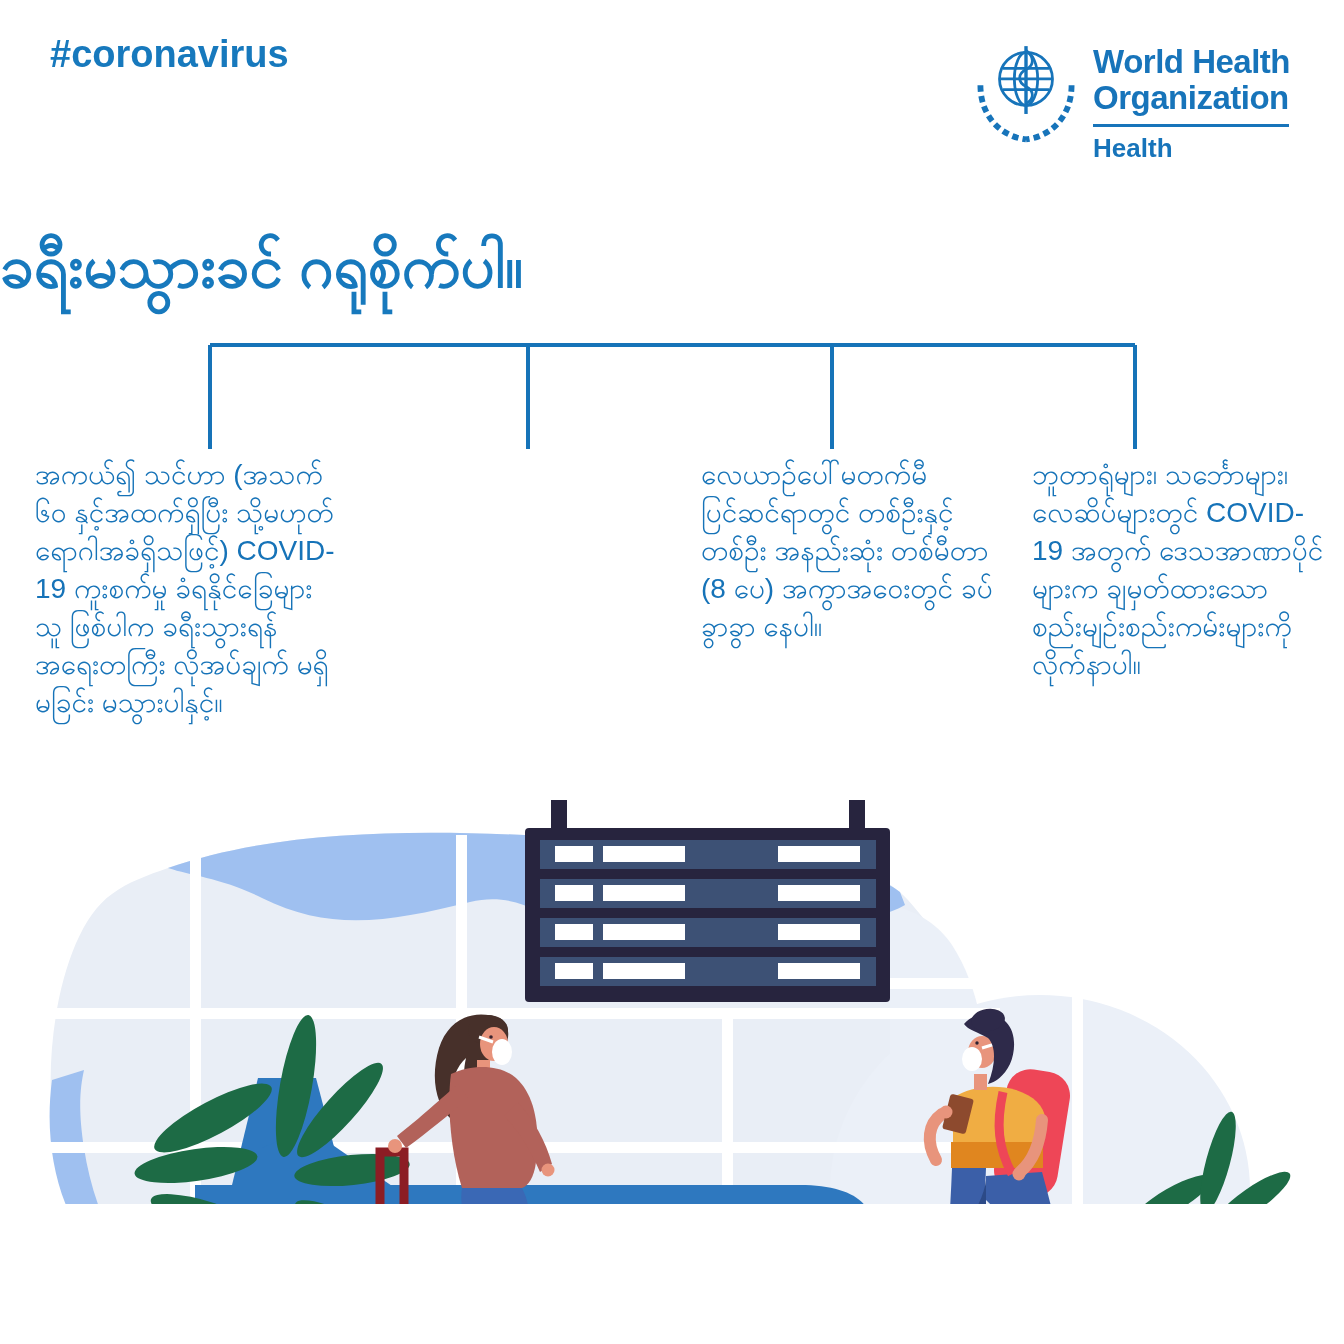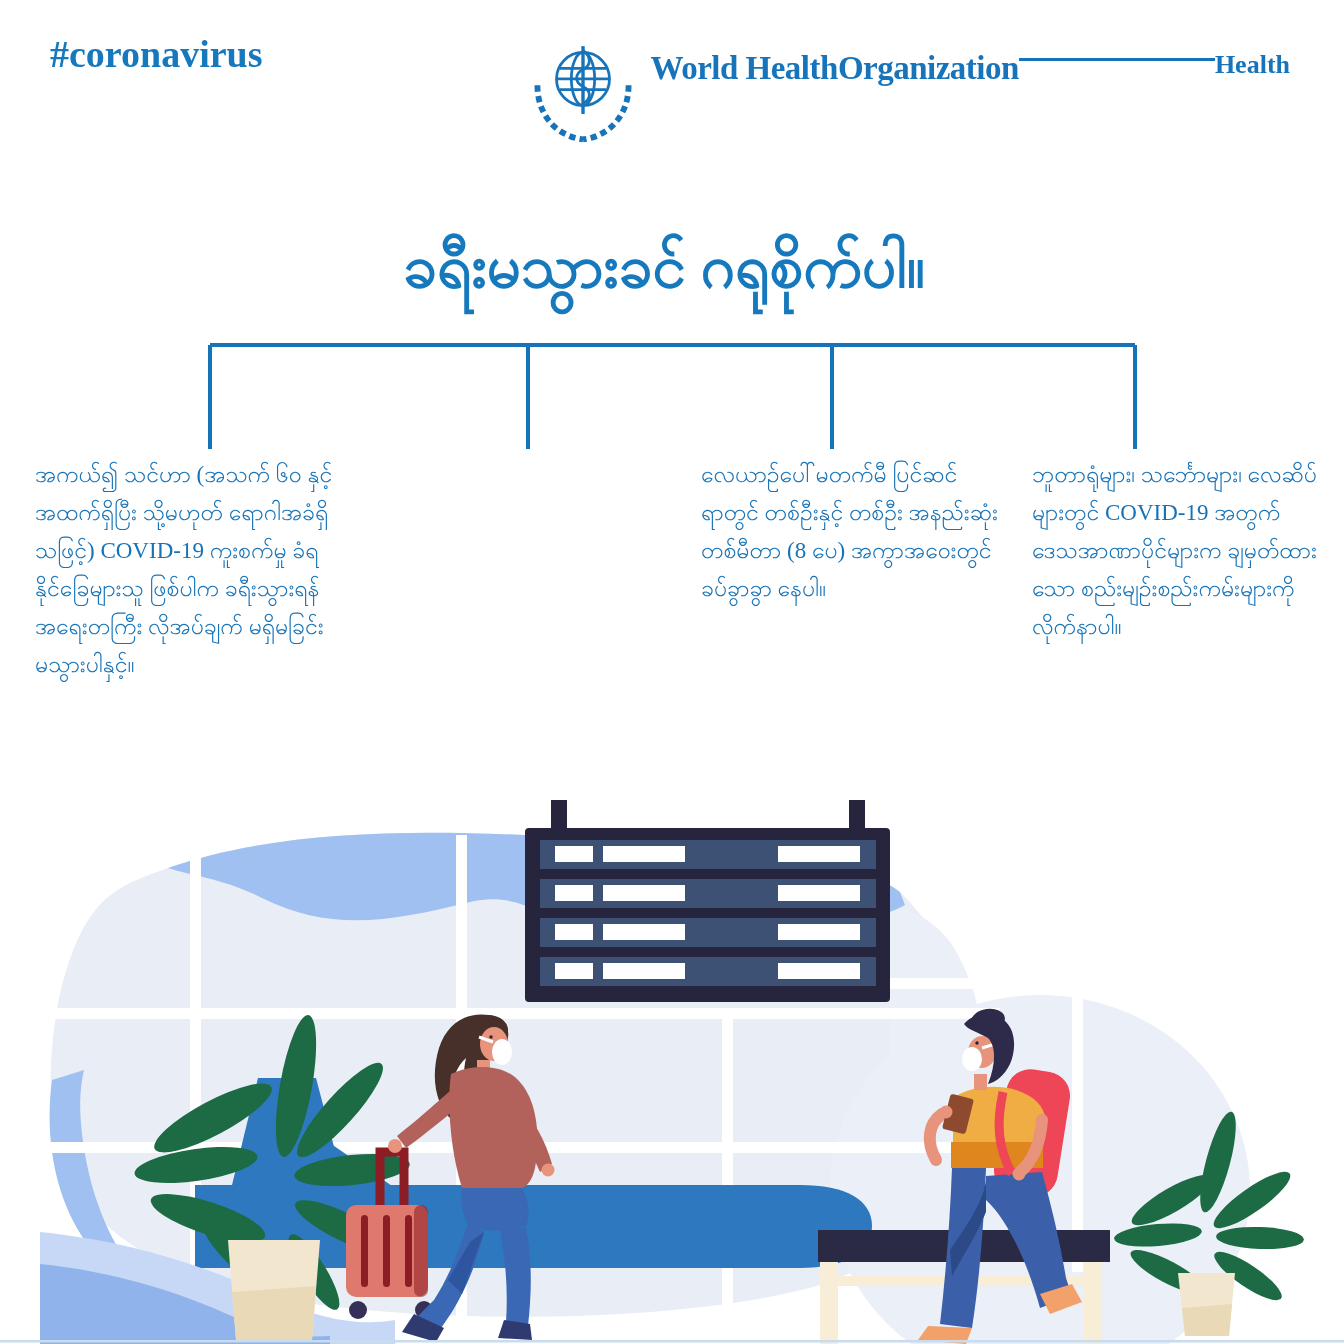--- a/index.html
+++ b/index.html
@@ -12,43 +12,43 @@
     --backpack-red:#ee4657; --skin:#e8947c; --skin-warm:#f2a16b;
     --sweater:#b2625a; --jeans:#3a68b5; --jeans-dark:#2d55a0;
     --pants:#3b5fa8; --pants-dark:#2c4a87;
     --shirt-yellow:#f0ad43; --shirt-orange:#e0861f; --shoe-navy:#2e3a70;
     --bench-navy:#2b2a45; --bench-cream:#f8eed8;
     --hair-brown:#47302a; --hair-navy:#2e2a4a; --object-brown:#8d4a2e;
     --bottom-line:#c9dcee; --mask-white:#ffffff;
   }
   html,body{margin:0;padding:0;background:#fff;}
   .page{
-    position:relative; width:1344px; height:1344px; background:#fff; overflow:hidden;
-    font-family:Liberation Serif, serif;
+    position:relative; width:1344px; height:1204px; background:#fff; overflow:hidden;
+    font-family:Liberation Sans, sans-serif;
   }
   .hashtags{
     position:absolute; left:50px; top:30px;
     font-size:38px; font-weight:700; line-height:48px; color:var(--accent-blue);
   }
   .who-block{
     position:absolute; top:36px; right:54px; display:flex; align-items:flex-start; gap:14px;
   }
   .who-emblem{width:106px; height:122px; flex:0 0 auto;}
-  .who-text{display:flex; margin-top:14px;text-align:center;}
+  .who-text{display:flex; flex-direction:column; margin-top:8px;}
   .who-name{font-size:33px; font-weight:700; line-height:36px; color:var(--logo-blue); letter-spacing:-0.5px;}
   .who-divider{height:3px; background:var(--logo-blue); margin:8px 0 6px 0; width:196px;}
   .who-country{font-size:26px; font-weight:700; color:var(--logo-blue);}
   .title{
-    position:absolute; left:0; right:16px; top:228px; text-align:center;
+    position:absolute; left:0; right:16px; top:228px; text-align:left;
     font-size:60px; font-weight:700; color:var(--accent-blue);
   }
   .connector{position:absolute; left:0; top:0; pointer-events:none;}
   .advice-col{
     position:absolute; top:456px;
-    font-size:23px; line-height:38px; color:var(--text-blue);
+    font-size:28px; line-height:38px; color:var(--text-blue);
   }
   .col-1{left:35px;  width:302px;}
   .col-2{left:368px; width:300px;}
   .col-3{left:701px; width:298px;}
   .col-4{left:1032px;width:292px;}
   .illustration{position:absolute; left:0; top:780px; width:1344px; height:564px;}
 </style>
 </head>
 <body>
 

